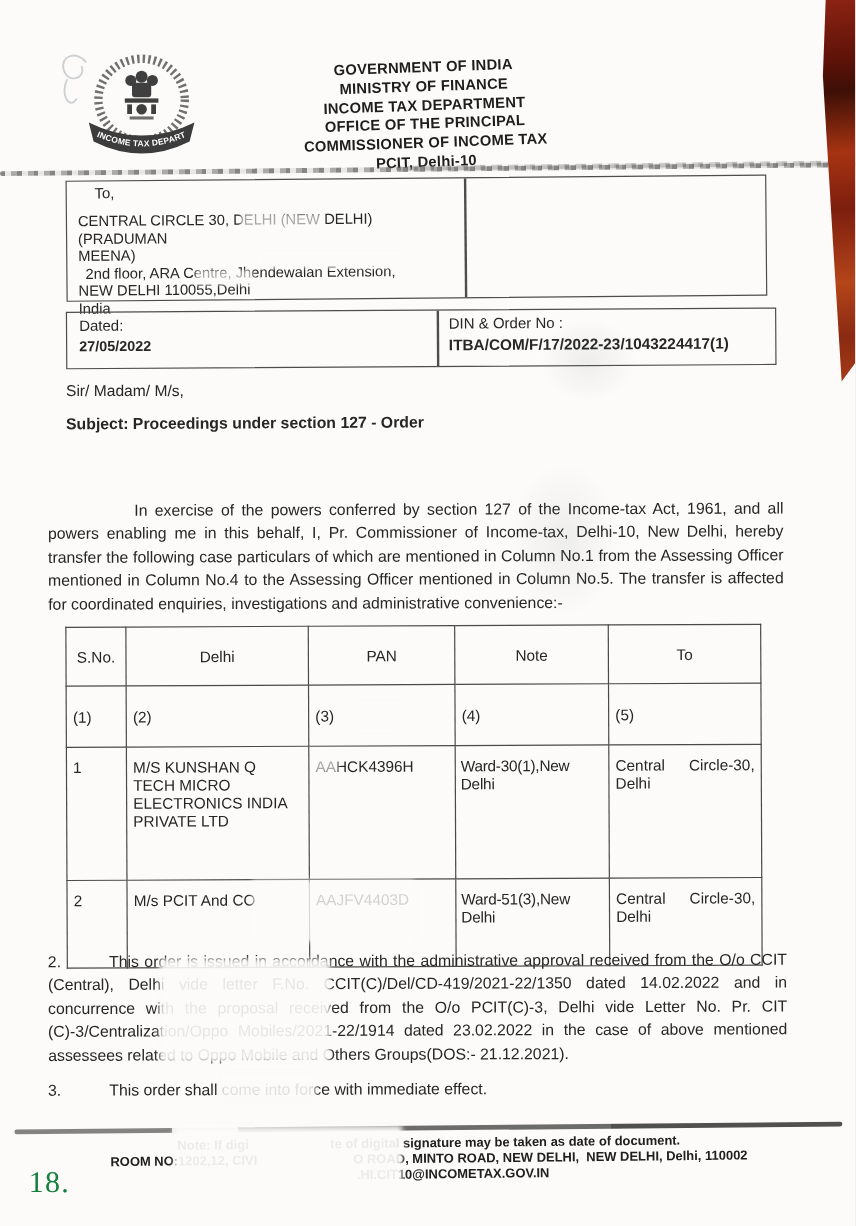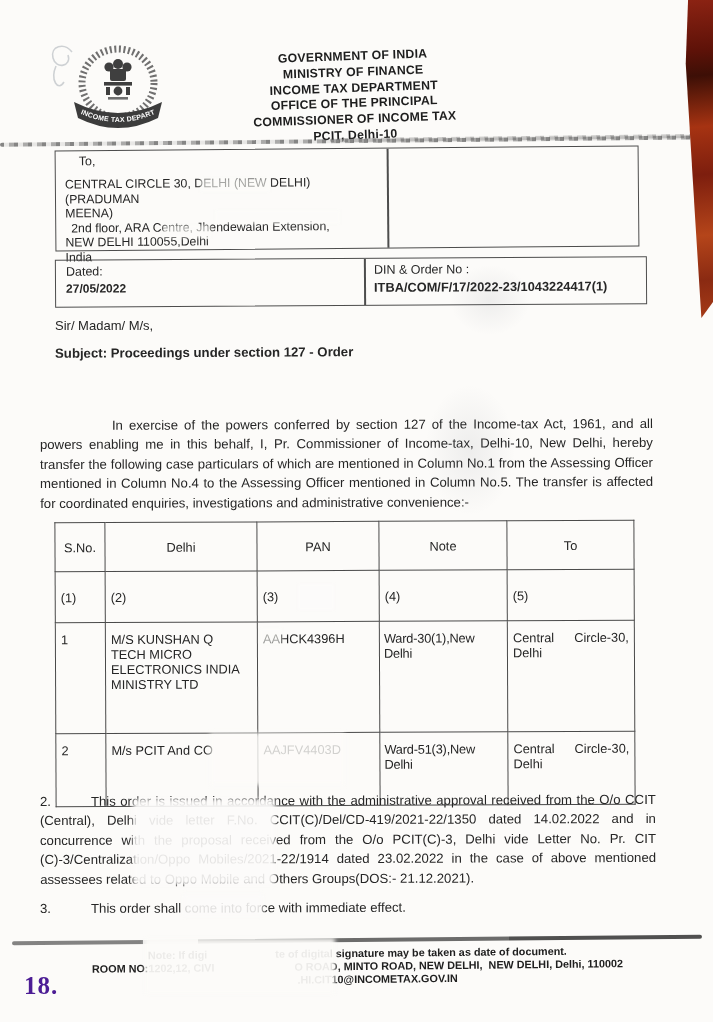--- a/index.html
+++ b/index.html
@@ -62,21 +62,21 @@
   .fgap2{display:inline-block; width:80px;}
   .fline3{margin-left:40px;}
   
   .blob{background:radial-gradient(closest-side, rgba(252,251,249,.98) 55%, rgba(252,251,249,0) 100%); filter:blur(2px); z-index:4;}
   .fade{background:rgba(252,251,249,.6); filter:blur(1.5px); z-index:4;}
   .stamp{background:radial-gradient(closest-side, rgba(110,115,125,.10), rgba(110,115,125,0)); z-index:1;}
   .red-strip{left:684px; top:0; width:29px; height:318px; z-index:5;
     background:linear-gradient(175deg,#8c2313 0%,#5e1208 16%,#3d0f06 24%,#a63312 40%,#7d1e0e 55%,#b5451a 74%,#8a2a12 88%,#a63b17 100%);
     clip-path:polygon(14% 0, 100% 0, 100% 95%, 60% 100%, 38% 68%, 6% 20%);}
   .page-number{left:24px; top:972px; font-family:"Liberation Serif","DejaVu Serif",serif;
-    font-size:25px; color:#4c1d95; letter-spacing:1px;font-weight:bold;}
+    font-size:25px; color:#15803d; letter-spacing:1px;}
   .scribble{left:38px; top:40px; opacity:.55;}
 </style>
 </head>
 <body>
 
 <div class="page">
 
   <svg class="abs scribble" width="55" height="65" viewBox="0 0 55 65">
     <path d="M34 12 C26 2, 12 6, 15 18 C18 30, 34 26, 30 15 M18 26 C12 40, 20 52, 26 42" fill="none" stroke="#aab0b6" stroke-width="1.6"></path>
   </svg>
@@ -162,21 +162,21 @@
       <tr class="nrow">
         <td>(1)</td>
         <td>(2)</td>
         <td>(3)</td>
         <td>(4)</td>
         <td>(5)</td>
       </tr>
       <tr class="r1">
         <td>1</td>
         <td>
-              <div class="name-wrap">M/S KUNSHAN Q TECH MICRO ELECTRONICS INDIA MINISTRY LTD</div>
+              <div class="name-wrap">M/S KUNSHAN Q TECH MICRO ELECTRONICS INDIA PRIVATE LTD</div>
             </td>
         <td>AAHCK4396H</td>
         <td class="cell-from">Ward-30(1),New Delhi</td>
         <td class="cell-to">Central Circle-30, Delhi</td>
       </tr>
       <tr class="r2">
         <td>2</td>
         <td>
               <div class="name-wrap">M/s PCIT And CO</div>
             </td>

